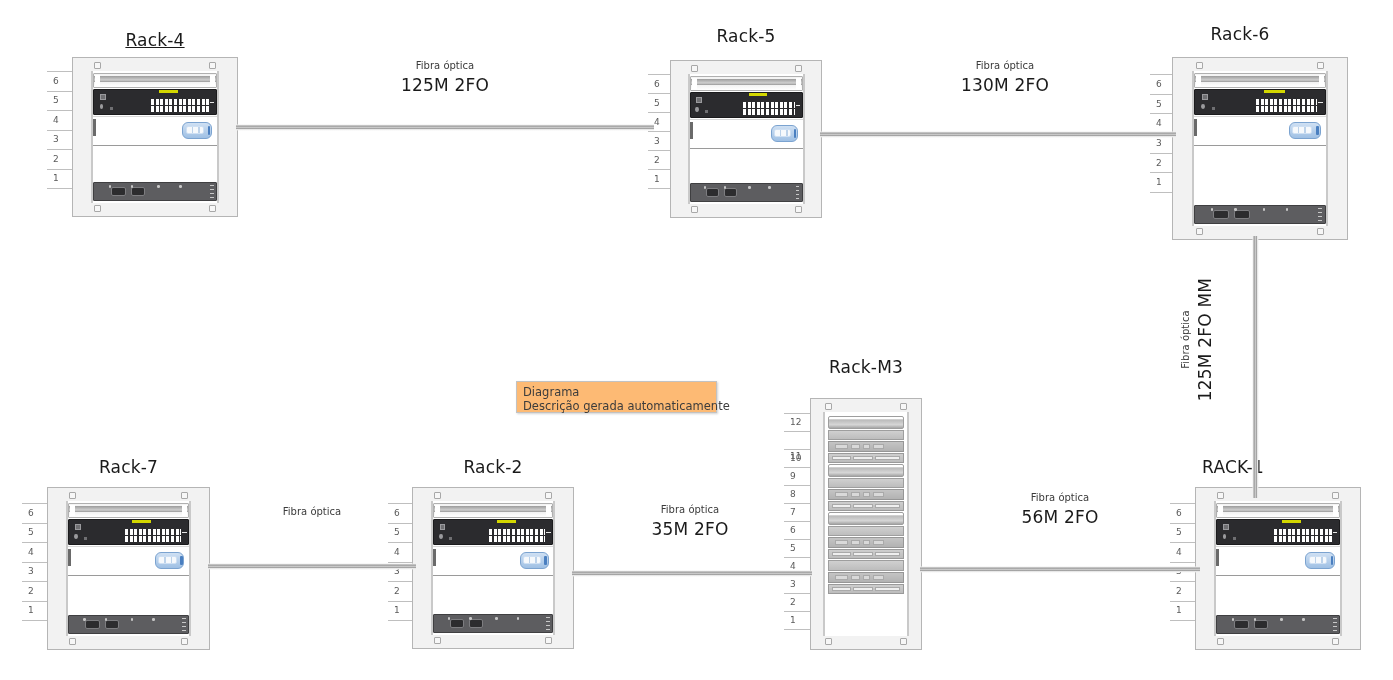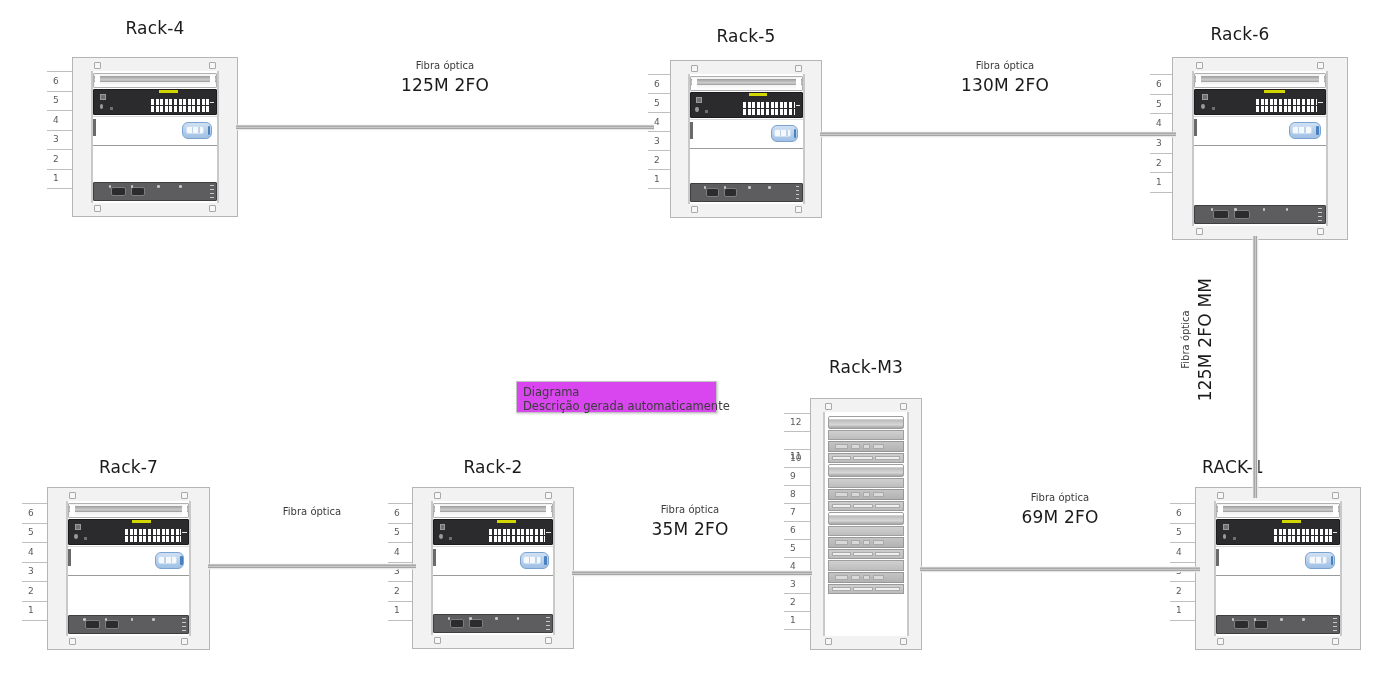--- a/index.html
+++ b/index.html
@@ -344,37 +344,37 @@
     letter-spacing: 0.2px;
   }
   .link-label.vertical {
     transform-origin: center center;
     transform: rotate(-90deg);
   }
 
   
   .alt-box {
     position: absolute;
-    background: #d946ef;
+    background: #fdba74;
     border: 1px solid #c2c2c2;
     box-shadow: 1px 1px 2px rgba(0,0,0,0.18);
     padding: 3px 6px 4px 6px;
     box-sizing: border-box;
     font-family: "DejaVu Sans", sans-serif;
     font-size: 11.5px;
     line-height: 14px;
     color: #3c3c3c;
   }
   .alt-box span { display: block; white-space: nowrap; }
 </style>
 </head>
 <body>
 
 <div id="canvas">
-    <div class="rack-title" style="left: 72px; top: 18px; width: 166px;">Rack-4</div>
+    <div class="rack-title" style="left: 72px; top: 30px; width: 166px; text-decoration: underline;">Rack-4</div>
     <div class="uruler" style="left: 47px; top: 71px; width: 40px; height: 117px;">
       <div class="utick" style="top: 0px;"></div>
       <div class="utick" style="top: 19.5px;"></div>
       <div class="utick" style="top: 39px;"></div>
       <div class="utick" style="top: 58.5px;"></div>
       <div class="utick" style="top: 78px;"></div>
       <div class="utick" style="top: 97.5px;"></div>
       <div class="utick" style="top: 117px;"></div>
       <div class="ulabel" style="top: 9.75px;">6</div>
       <div class="ulabel" style="top: 29.25px;">5</div>
@@ -758,19 +758,19 @@
       <span class="kind">Fibra óptica</span>
     </div>
     <div class="link-h" style="left: 572px; top: 570px; width: 240px;"></div>
     <div class="link-label" style="left: 570px; top: 502px; width: 240px;">
       <span class="kind">Fibra óptica</span>
       <span class="spec">35M 2FO</span>
     </div>
     <div class="link-h" style="left: 920px; top: 566px; width: 280px;"></div>
     <div class="link-label" style="left: 945px; top: 490px; width: 230px;">
       <span class="kind">Fibra óptica</span>
-      <span class="spec">69M 2FO</span>
+      <span class="spec">56M 2FO</span>
     </div>
     <div class="alt-box" style="left: 516px; top: 381px; width: 201px; height: 32px;">
       <span>Diagrama</span>
       <span>Descrição gerada automaticamente</span>
     </div>
   </div>
 
 </body></html>

